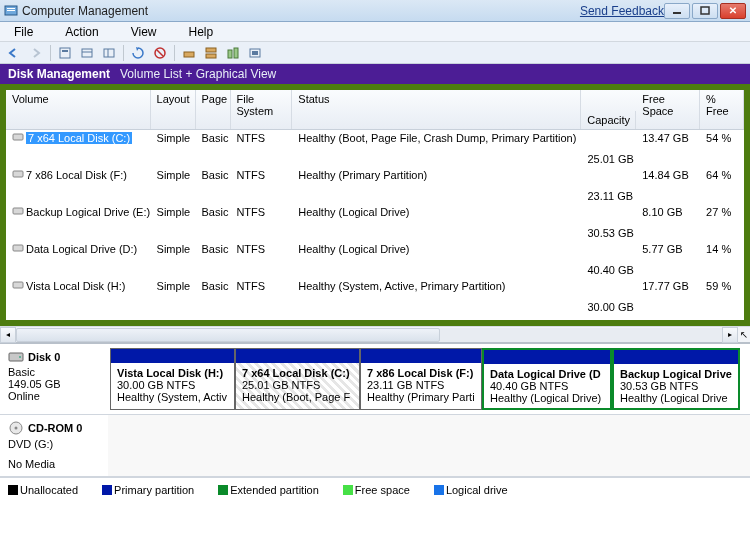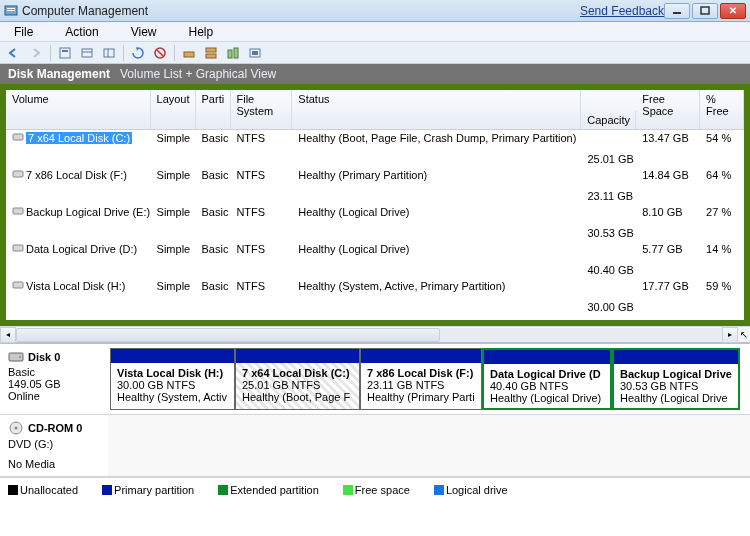--- a/index.html
+++ b/index.html
@@ -18,21 +18,21 @@
   
   .menubar { height: 20px; background: #f0f4fa; display: flex; align-items: center; padding: 0 6px; gap: 16px; border-bottom: 1px solid #d2d8df; }
   .menubar .menu-item { padding: 2px 8px; cursor: pointer; font-size: 12px; }
   
   
   .toolbar { height: 22px; background: #eaf0f8; display: flex; align-items: center; padding: 0 4px; gap: 2px; border-bottom: 1px solid #c8d0da; }
   .tool-btn { width: 20px; height: 18px; display: flex; align-items: center; justify-content: center; cursor: pointer; border-radius: 2px; }
   .tool-sep { width: 1px; height: 16px; background: #c0c8d0; margin: 0 2px; }
   
   
-  .section-hdr { height: 20px; background: #737373; color: #fff; display: flex; align-items: center; padding: 0 8px; font-size: 12px; }
+  .section-hdr { height: 20px; background: #4c1d95; color: #fff; display: flex; align-items: center; padding: 0 8px; font-size: 12px; }
   .section-hdr .main { font-weight: bold; margin-right: 10px; }
   .section-hdr .sub { color: #e8eef7; }
   
   
   .vol-table { border: 6px solid #4d7c0f; }
   .vol-hdr { display: flex; background: linear-gradient(#fafcfe, #e8edf4); border-bottom: 1px solid #c8d0da; }
   .vol-hdr .col { padding: 3px 6px; border-right: 1px solid #d6dce4; font-size: 11px; cursor: pointer; }
   .vol-body { height: 190px; overflow: hidden; }
   .vol-row { display: flex; padding: 1px 0; }
   .vol-row .cell { padding: 1px 6px; font-size: 11px; white-space: nowrap; overflow: hidden; }
@@ -190,21 +190,21 @@
 
 <div class="section-hdr">
   <span class="main">Disk Management</span>
   <span class="sub">Volume List + Graphical View</span>
 </div>
 
 <div class="vol-table">
   <div class="vol-hdr">
     <div class="col col-vol">Volume</div>
     <div class="col col-layout">Layout</div>
-    <div class="col col-type">Parti</div>
+    <div class="col col-type">Page</div>
     <div class="col col-fs">File System</div>
     <div class="col col-status">Status</div>
     <div class="col col-cap">Capacity</div>
     <div class="col col-free">Free Space</div>
     <div class="col col-pct">% Free</div>
   </div>
   <div class="vol-body" id="vol-body">
       <div class="vol-row selected">
         <div class="cell col-vol"><span class="vol-icon"><svg width="12" height="10">
               <rect x="1" y="2" width="10" height="6" rx="1" fill="#d8d8d8" stroke="#888"></rect>

